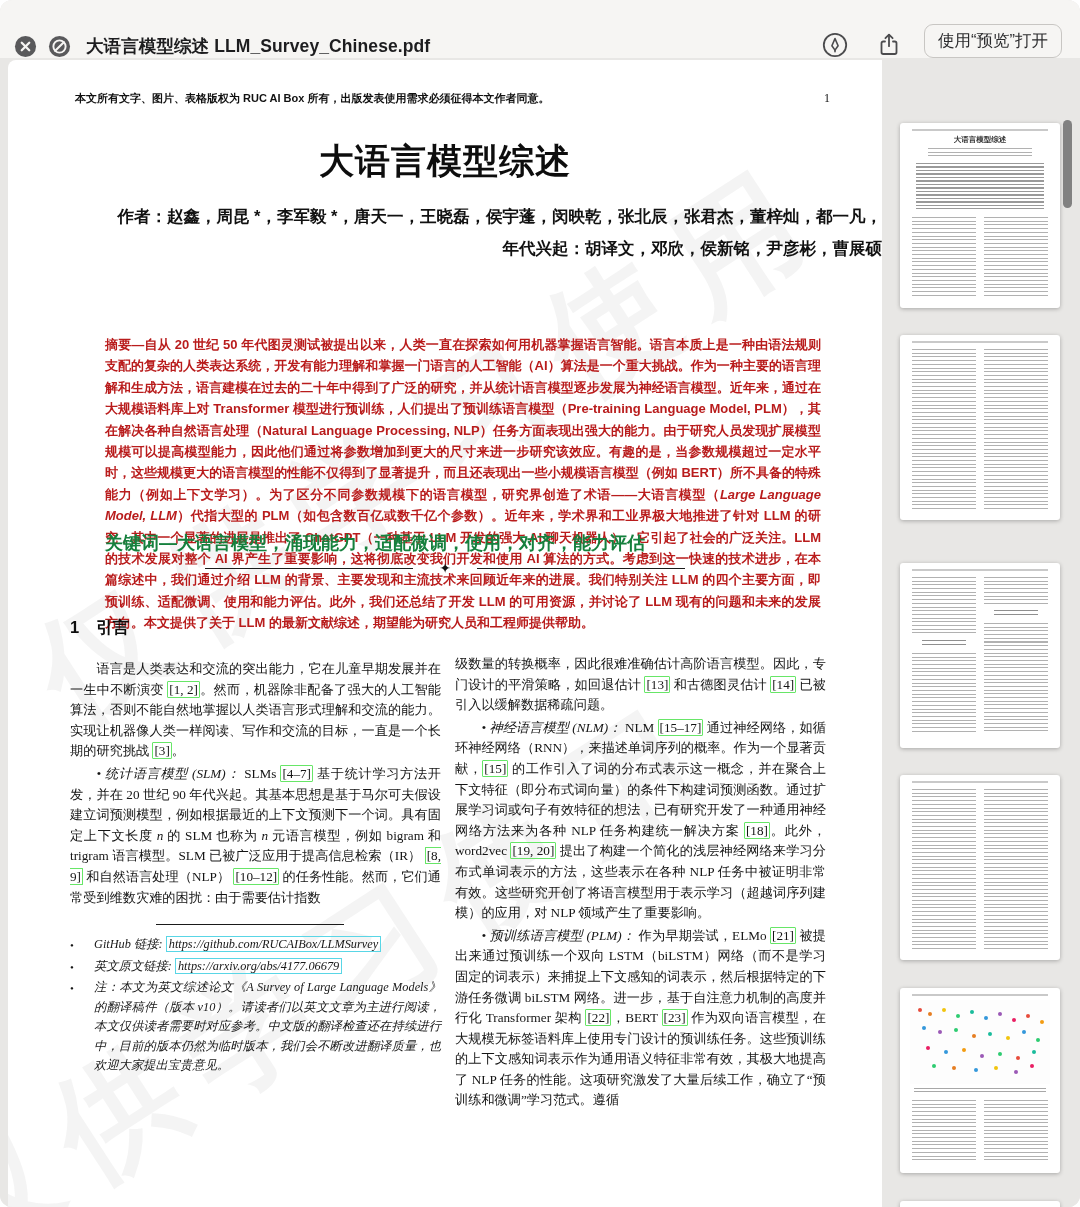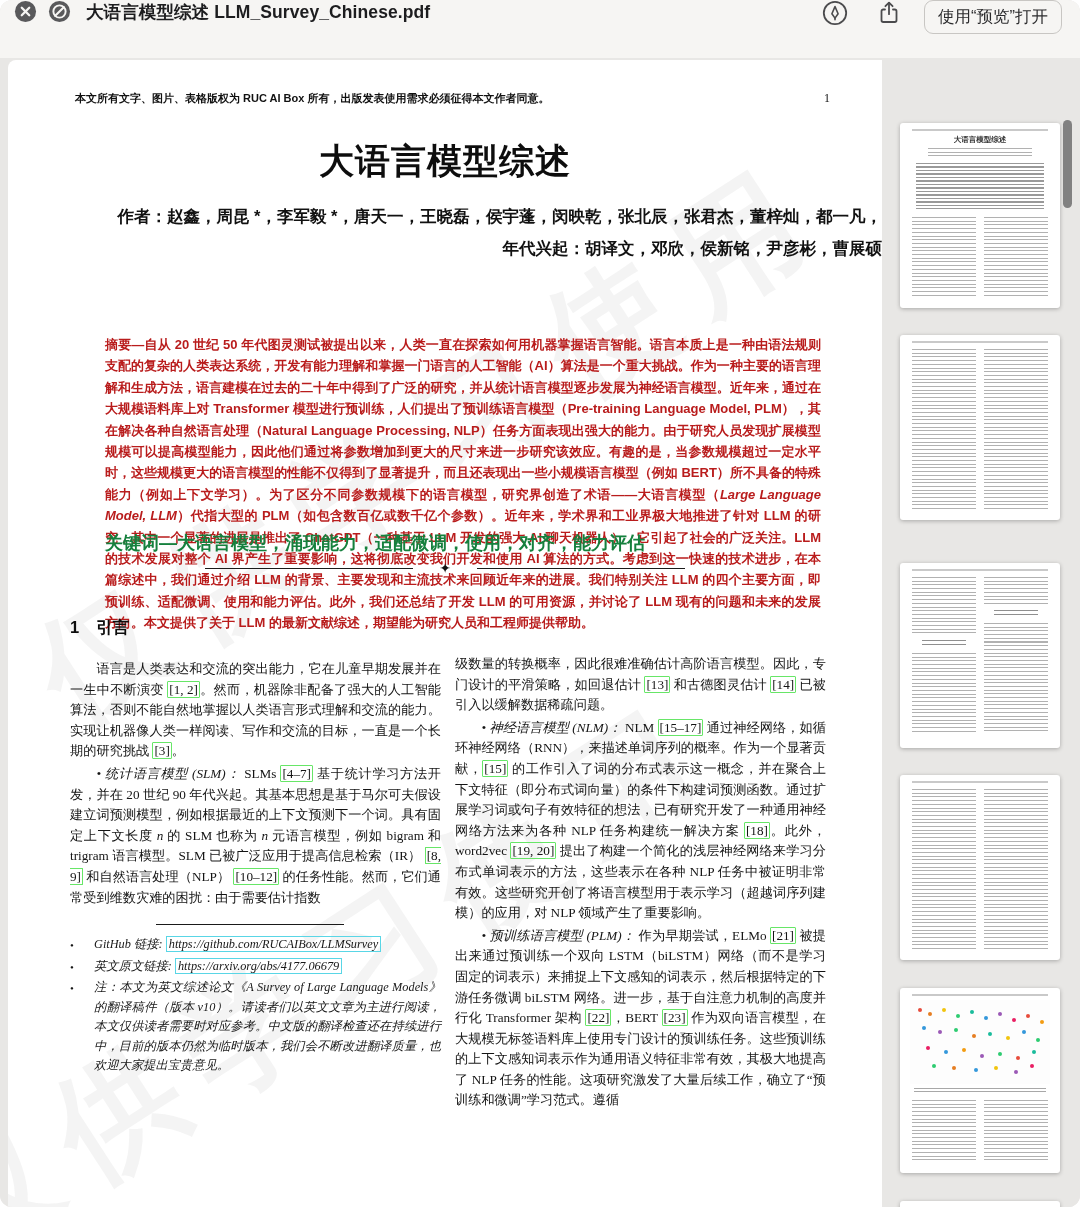--- a/index.html
+++ b/index.html
@@ -1,20 +1,20 @@
 <!DOCTYPE html>
 <html><head>
 <meta charset="utf-8">
 <style>
   html,body{margin:0;padding:0;background:#fff;}
   body{width:1080px;height:1207px;font-family:"Liberation Sans",sans-serif;-webkit-font-smoothing:antialiased;}
   .window{position:absolute;inset:0;background:#e8e7e5;border-radius:12px;overflow:hidden;}
 
   
-  .toolbar{position:absolute;top:0;left:0;right:0;height:58px;background:#f6f5f3;display:flex;align-items:flex-start;padding:0 14px;box-sizing:border-box;}
+  .toolbar{position:absolute;top:0;left:0;right:0;height:58px;background:#f6f5f3;display:flex;align-items:flex-end;padding:0 14px;box-sizing:border-box;}
   .circle-btn{width:23px;height:23px;margin-left:11px;flex:0 0 auto;cursor:pointer;}
   .tb-title{margin-left:15px;font-size:17.5px;font-weight:700;color:#1d1d1f;letter-spacing:.1px;white-space:nowrap;}
   .tb-spacer{flex:1;}
   .tool-icon{width:26px;height:26px;margin-left:28px;flex:0 0 auto;cursor:pointer;}
   .open-btn{margin-left:22px;margin-right:4px;padding:5px 13px;border:1.5px solid #c8c6c3;border-radius:9px;background:transparent;font-size:16.5px;color:#2b2b2d;font-family:"Liberation Sans",sans-serif;cursor:pointer;white-space:nowrap;}
 
   
   .content{position:absolute;top:58px;left:0;right:0;bottom:0;background:#e8e7e5;}
 
   

